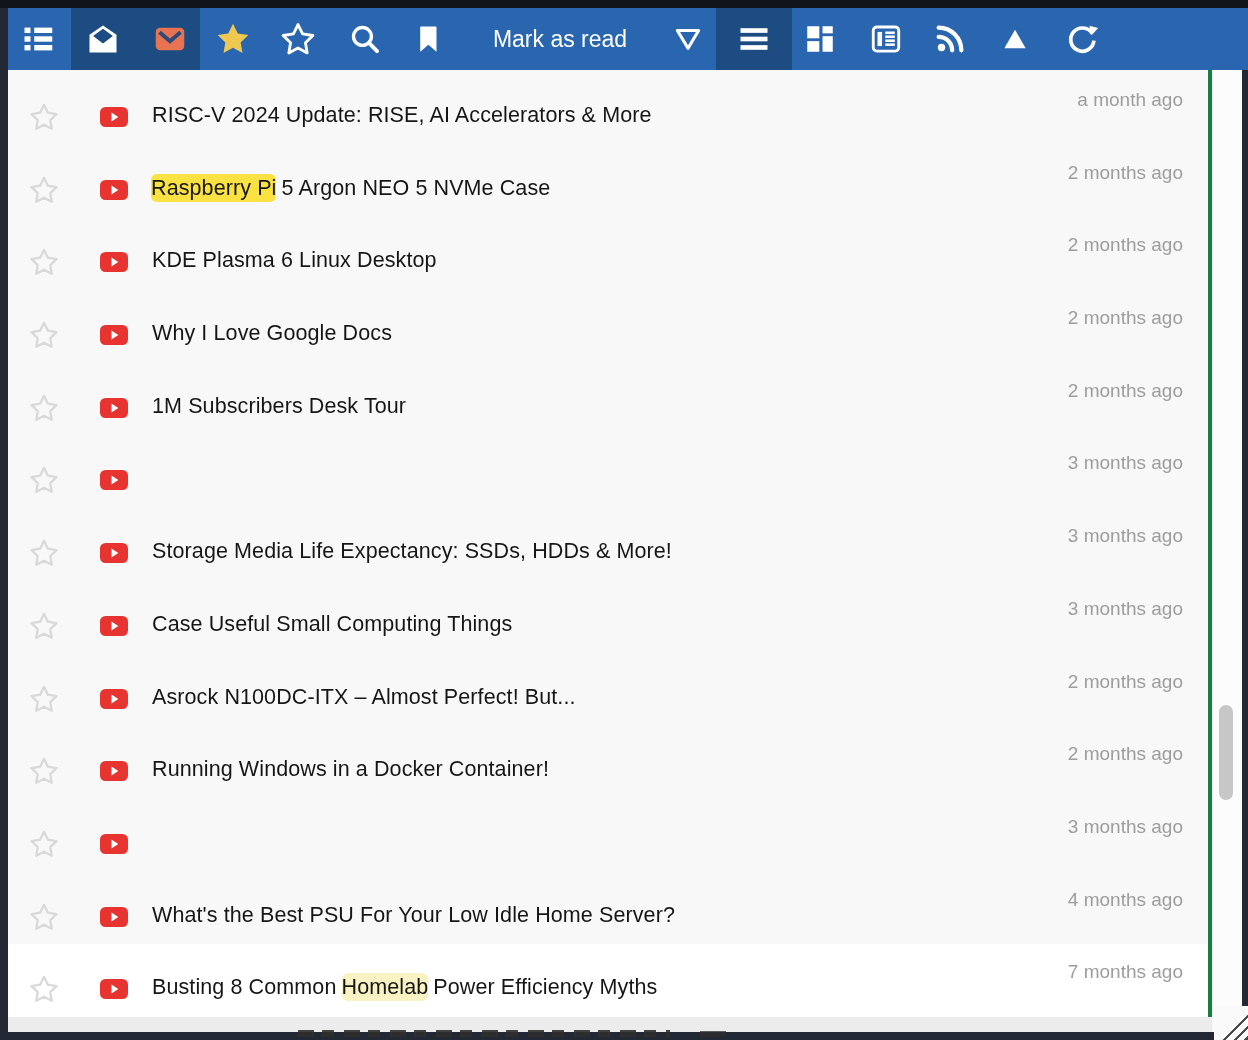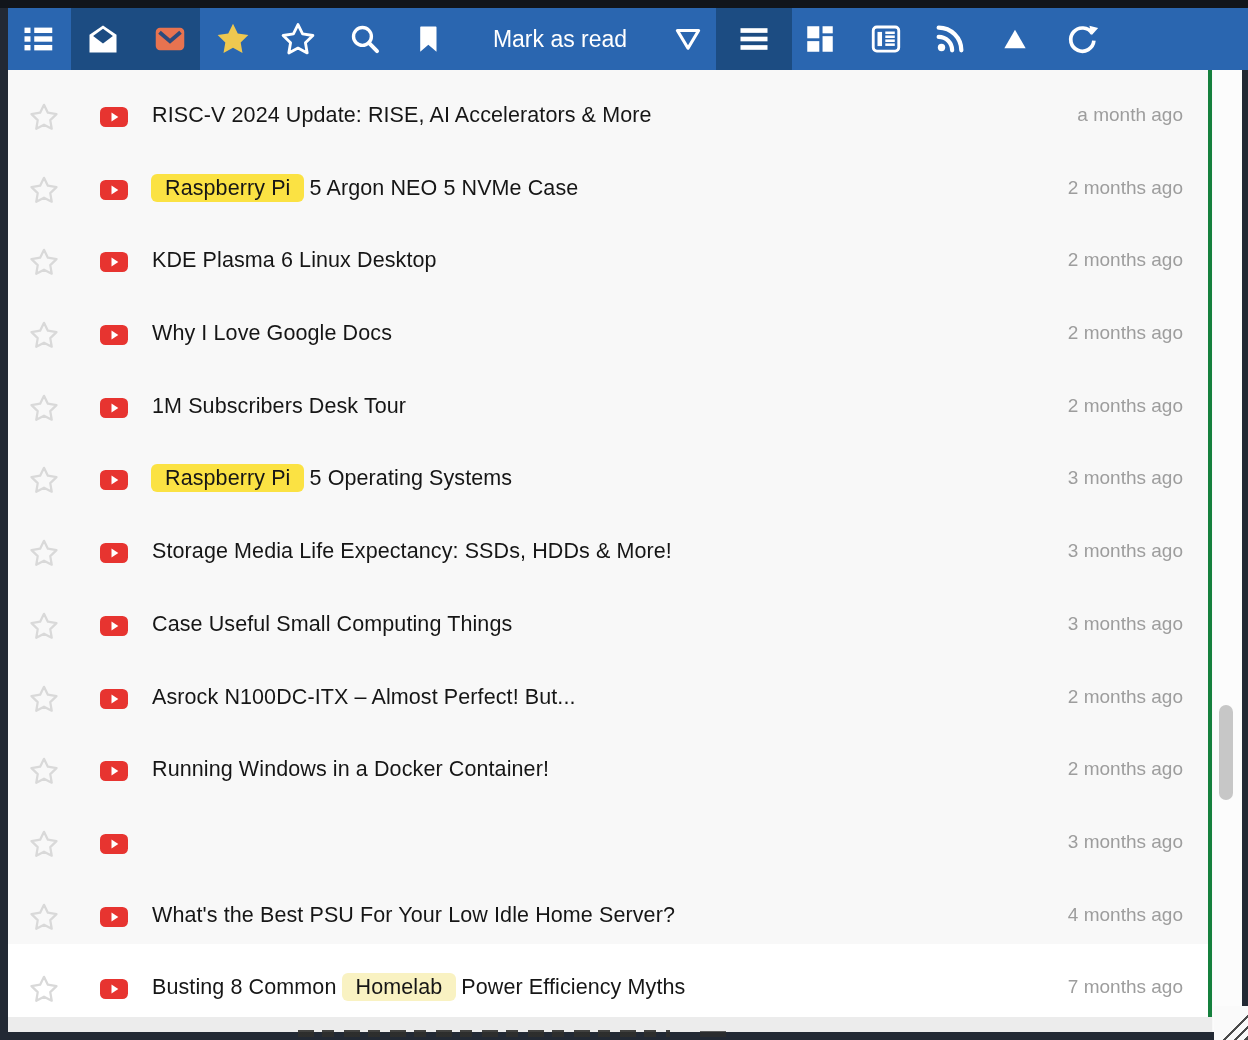--- a/index.html
+++ b/index.html
@@ -21,22 +21,22 @@
 
   
   .content{position:absolute;left:8px;top:70px;width:1234px;height:962px;background:var(--row-bg,#f8f8f8);}
   .list{position:absolute;left:0;top:0;width:1204px;height:962px;box-sizing:border-box;
         border-right:4px solid #15803d;padding-top:2px;overflow:hidden;background:var(--row-bg,#f8f8f8);}
   .row{position:relative;height:72.69px;}
   .row.selected{background:var(--sel-row,#ffffff);}
   .row .star{position:absolute;left:20px;top:29px;}
   .row .yt{position:absolute;left:92px;top:35px;}
   .row .title{position:absolute;left:144px;top:31px;font-size:21.5px;color:#161616;white-space:nowrap;letter-spacing:0.1px;}
-  .row .age{position:absolute;right:25px;top:32px;font-size:19px;color:var(--age,#9d9d9d);}
-  .hl{border-radius:6px;padding:2px 14px;margin:0 -1px;}
+  .row .age{position:absolute;right:25px;top:17px;font-size:19px;color:var(--age,#9d9d9d);}
+  .hl{border-radius:6px;padding:2px 0;margin:0 -1px;}
   .hl.bright{background:var(--hl-bright,#fbe243);}
   .hl.pale{background:var(--hl-pale,#f9f2c2);}
 
   .partial-row{position:absolute;left:0;bottom:0;width:1204px;height:15px;background:#ececec;}
 
   
   .scroll-track{position:absolute;left:1205px;top:0;width:29px;height:962px;background:#fcfcfc;}
   .scroll-thumb{position:absolute;left:6px;top:635px;width:14px;height:95px;border-radius:7px;background:#c7c7c7;}
 
   
@@ -235,21 +235,20 @@
   </div>
 
   <div class="row">
     <svg class="star" width="32" height="32" viewBox="0 0 24 24">
       <path fill="none" stroke="#d9d9d9" stroke-width="1.7" stroke-linejoin="round" d="M12 2.9l2.9 5.9 6.5 1-4.7 4.55 1.1 6.45L12 17.75l-5.8 3.05 1.1-6.45L2.6 9.8l6.5-1z"></path>
     </svg>
     <svg class="yt" width="28" height="20" viewBox="0 0 28 20">
       <rect x="0" y="0" width="28" height="20" rx="5.5" fill="#e73430"></rect>
       <polygon points="11.5,5.6 18.3,10 11.5,14.4" fill="#ffffff"></polygon>
     </svg>
-    <div class="title"><span class="hl bright">Raspberry Pi</span><span> 5 Operating Systems</span></div>
     <div class="age">3 months ago</div>
   </div>
 
   <div class="row">
     <svg class="star" width="32" height="32" viewBox="0 0 24 24">
       <path fill="none" stroke="#d9d9d9" stroke-width="1.7" stroke-linejoin="round" d="M12 2.9l2.9 5.9 6.5 1-4.7 4.55 1.1 6.45L12 17.75l-5.8 3.05 1.1-6.45L2.6 9.8l6.5-1z"></path>
     </svg>
     <svg class="yt" width="28" height="20" viewBox="0 0 28 20">
       <rect x="0" y="0" width="28" height="20" rx="5.5" fill="#e73430"></rect>
       <polygon points="11.5,5.6 18.3,10 11.5,14.4" fill="#ffffff"></polygon>

